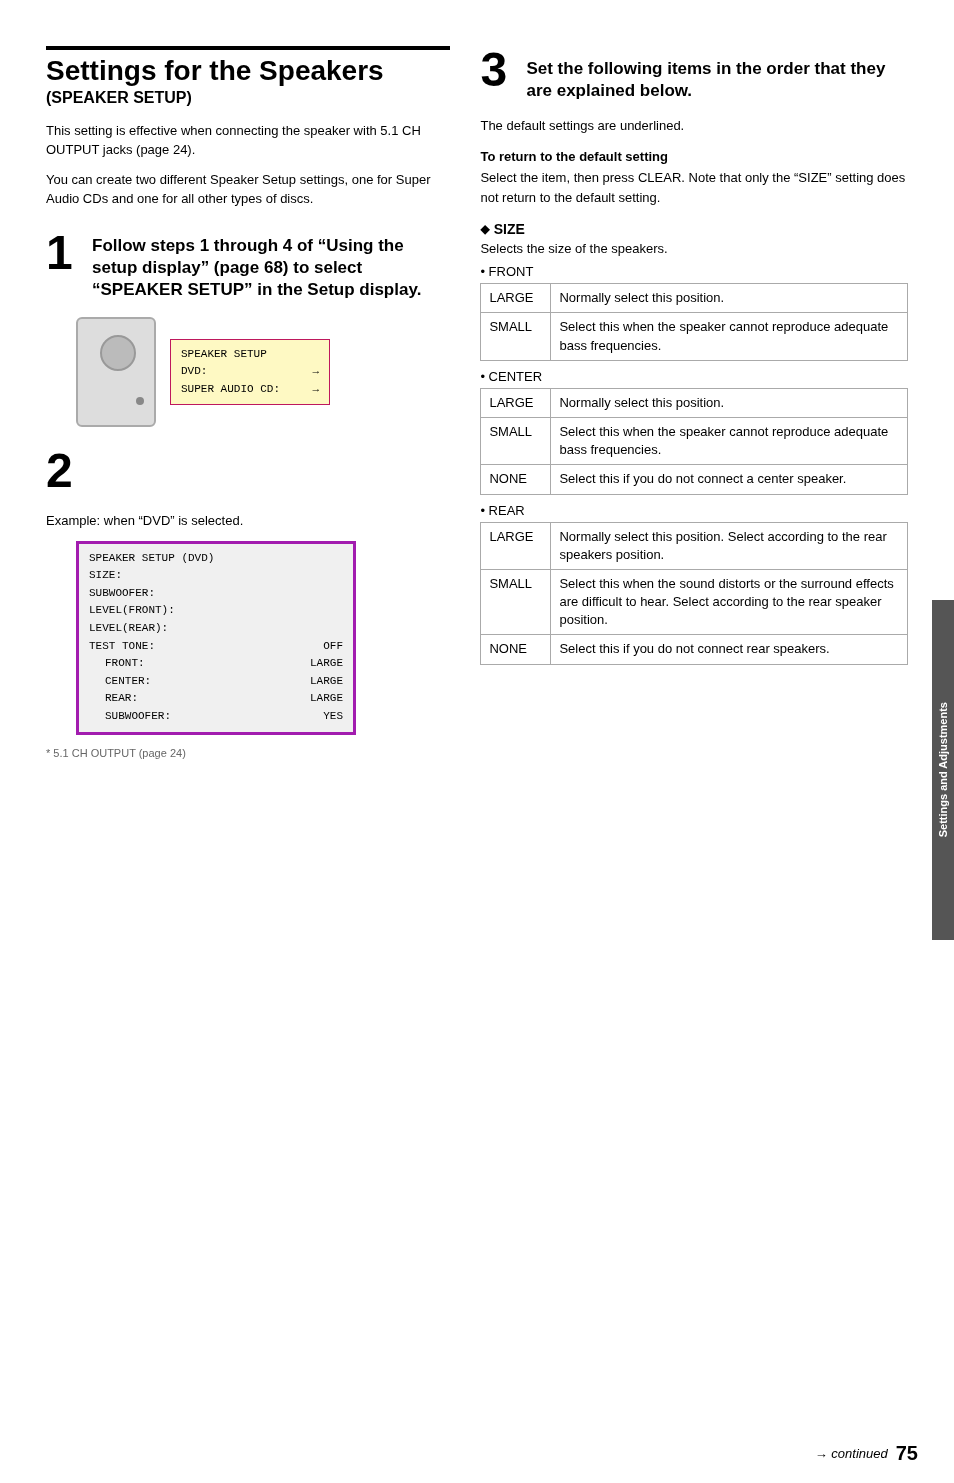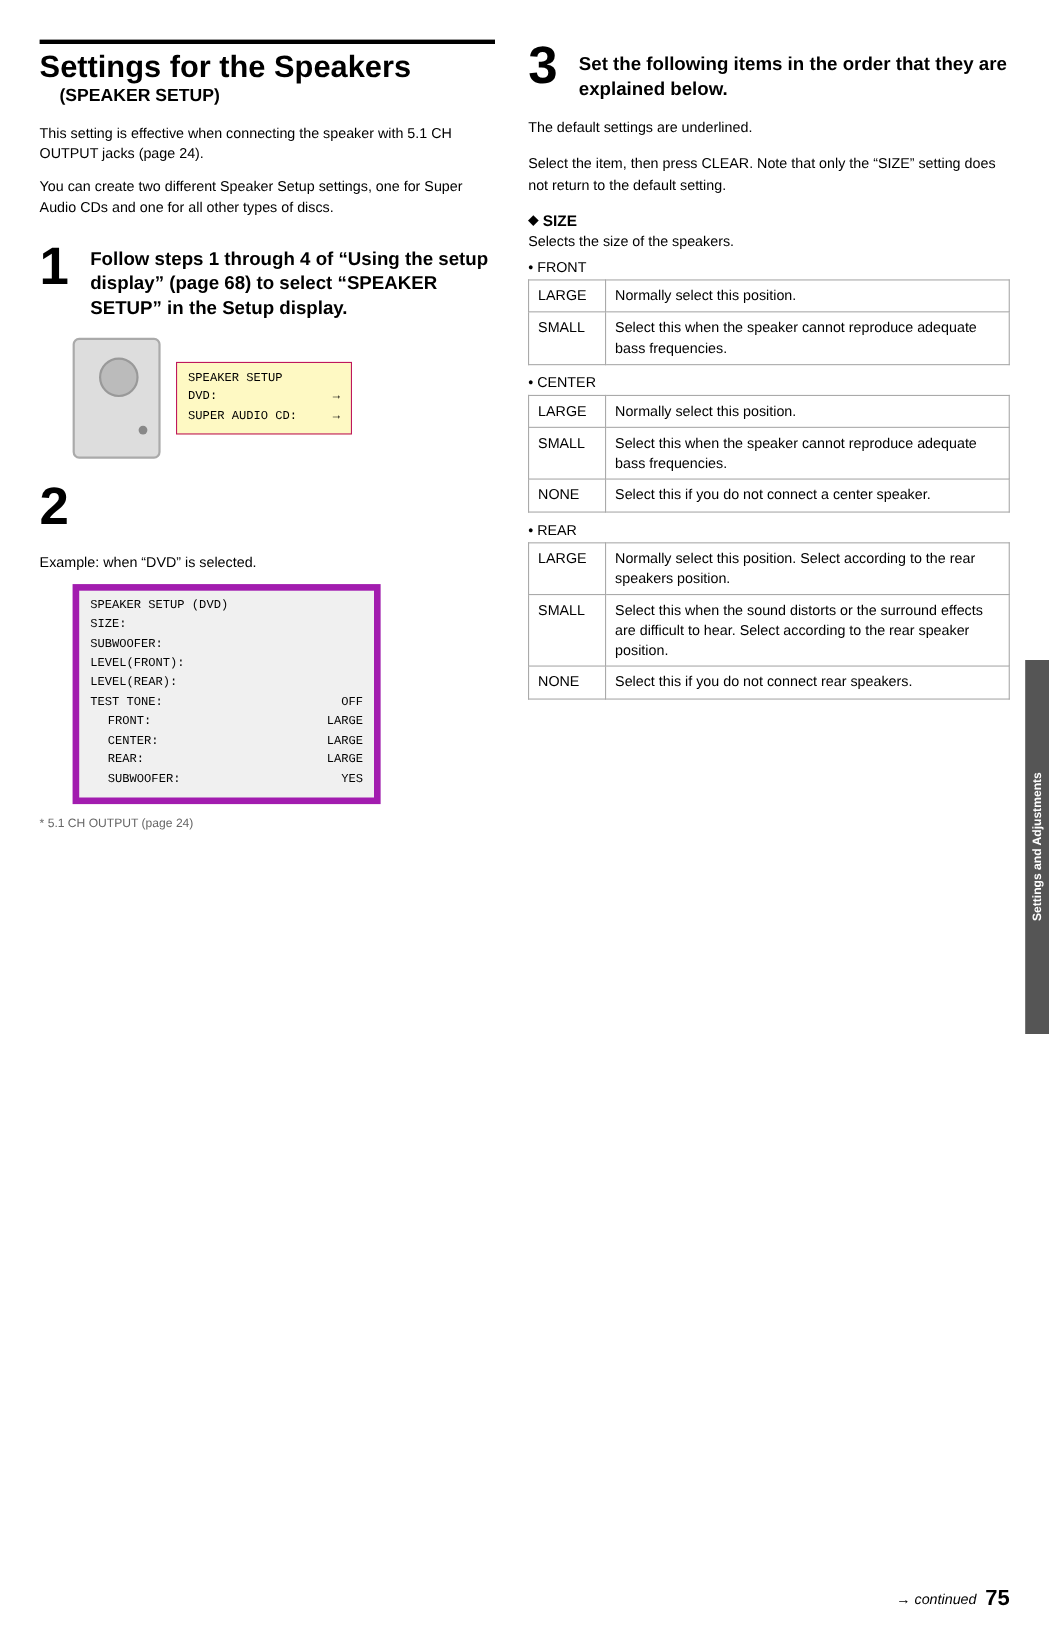--- a/index.html
+++ b/index.html
@@ -9,21 +9,21 @@
       background: #fff;
       color: #000;
       width: 954px;
       min-height: 1483px;
       position: relative;
     }
     .page {
       display: flex;
       width: 954px;
       min-height: 1483px;
-      padding: 6px;
+      padding: 16px;
     }
     
     .left-col {
       width: 470px;
       padding: 30px 20px 30px 30px;
     }
     
     .right-col {
       width: 484px;
       padding: 30px 30px 30px 10px;
@@ -57,21 +57,20 @@
     .page-title {
       font-size: 28px;
       font-weight: 900;
       line-height: 1.1;
     }
     .page-subtitle {
       font-size: 16px;
       font-weight: bold;
       margin-top: 2px;
       margin-bottom: 14px;
-      margin-left: 18px;
     }
     .body-text {
       font-size: 13px;
       line-height: 1.5;
       margin-bottom: 10px;
     }
     
     .step {
       display: flex;
       align-items: flex-start;
@@ -134,21 +133,21 @@
       min-width: 160px;
     }
     .screen-row {
       display: flex;
       justify-content: space-between;
       line-height: 1.6;
     }
     
     .setup-box {
       margin: 10px 0 10px 30px;
-      border: 6px solid #a21caf;
+      border: 3px solid #a21caf;
       background: #f0f0f0;
       padding: 6px 10px;
       font-size: 11px;
       font-family: 'Courier New', monospace;
       min-width: 220px;
       max-width: 280px;
     }
     .setup-row {
       display: flex;
       justify-content: space-between;
@@ -329,20 +328,21 @@
 
     <div class="step" style="margin-top:0;">
       <div class="step-number">3</div>
       <div style="padding-top:6px;">
         <div class="step-text">Set the following items in the order that they are explained below.</div>
       </div>
     </div>
 
     <p class="default-note">The default settings are underlined.</p>
 
+    <div class="return-heading">To return to the default setting</div>
     <p class="return-text">Select the item, then press CLEAR. Note that only the “SIZE” setting does not return to the default setting.</p>
 
     <div class="size-heading">
       <span class="diamond">◆</span>
       <span>SIZE</span>
     </div>
     <p class="size-sub">Selects the size of the speakers.</p>
     <p class="bullet-label">• FRONT</p>
 
     <table>

